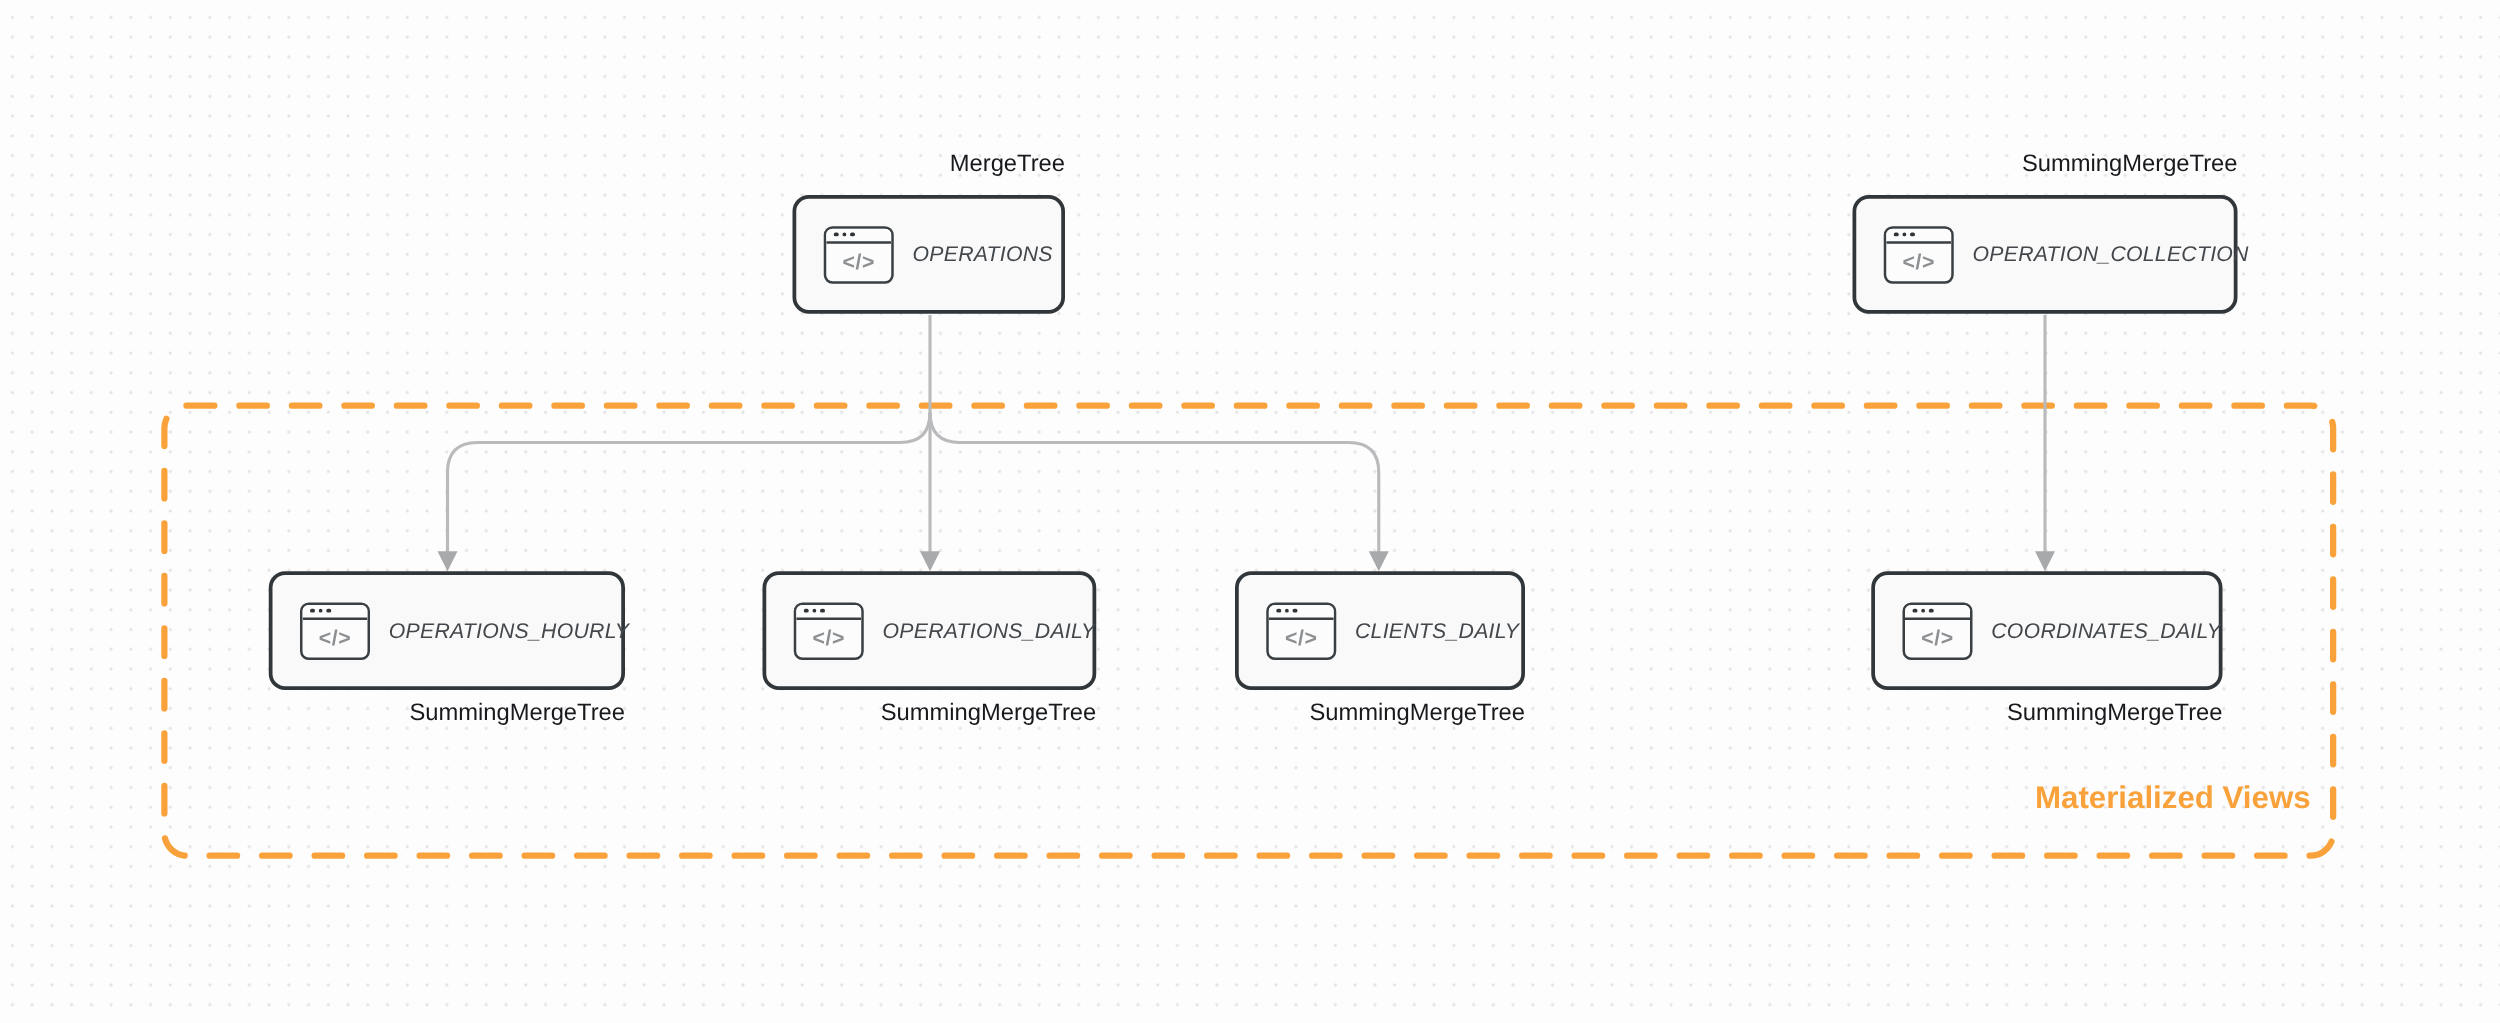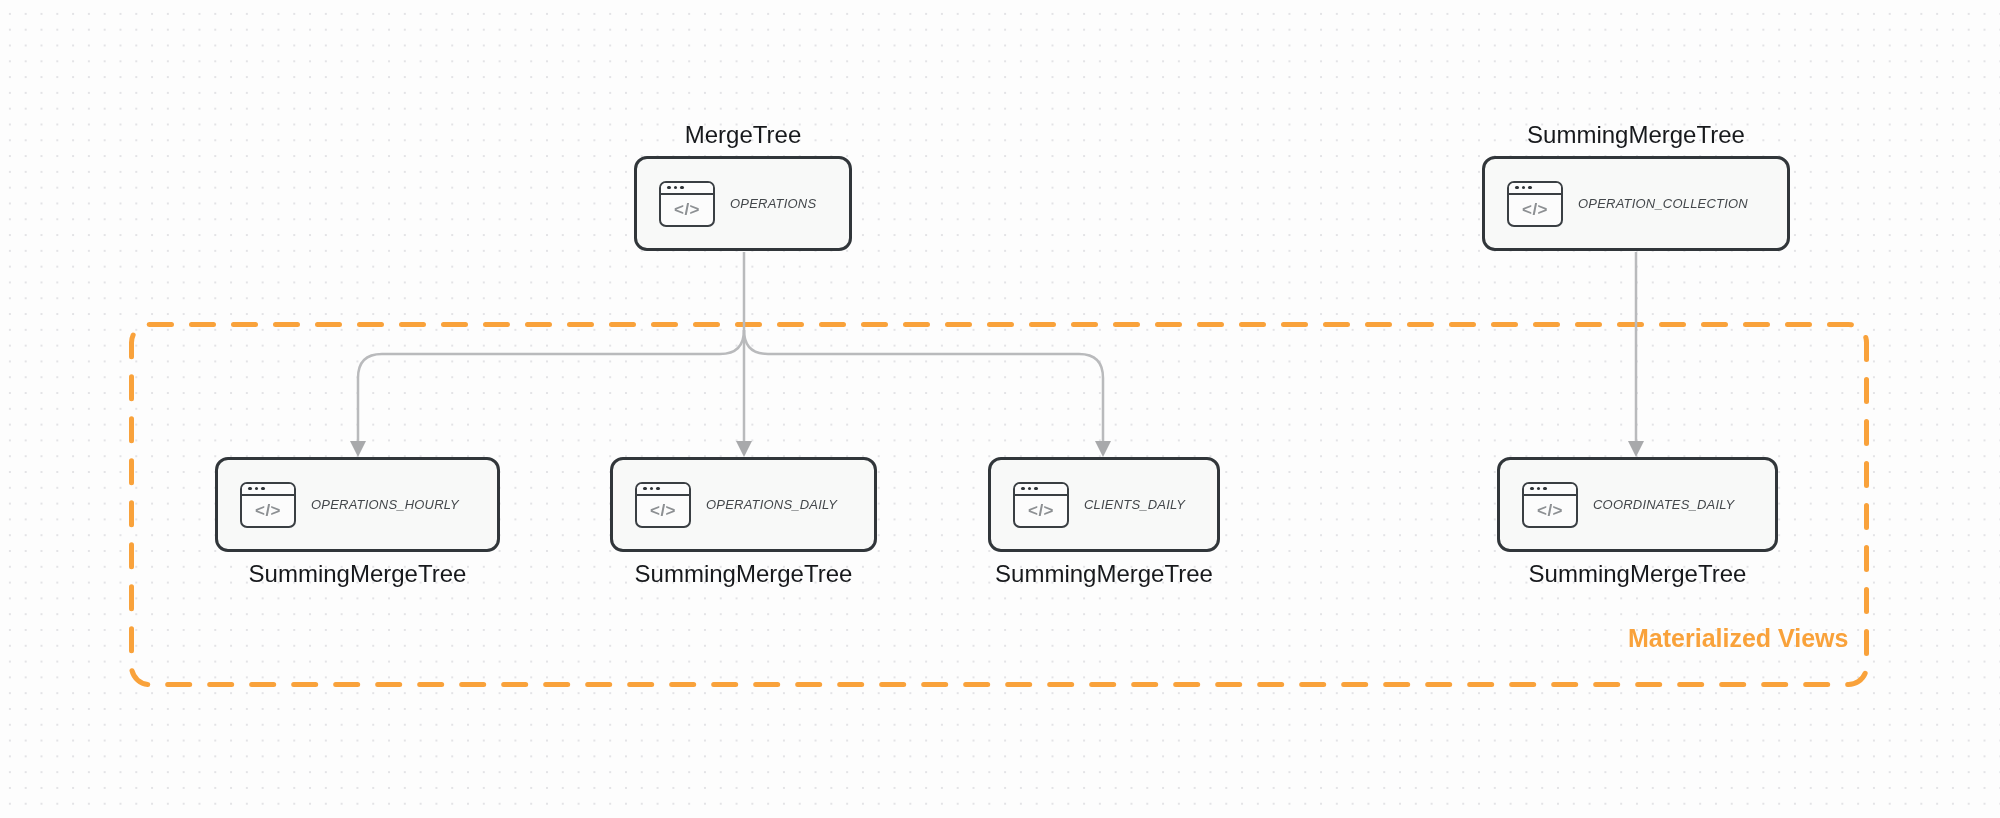--- a/index.html
+++ b/index.html
@@ -33,25 +33,25 @@
   .icon-bar{
     height:12px;flex:none;box-sizing:border-box;border-bottom:2px solid #3a3f43;
     display:flex;align-items:center;gap:3px;padding-left:6px;background:#fcfcfc;
   }
   .dot{width:3.5px;height:3.5px;border-radius:50%;background:#2f3438;}
   .icon-glyph{
     flex:1;display:flex;align-items:center;justify-content:center;
     color:#8d9093;font-weight:700;font-size:17px;letter-spacing:.5px;font-style:normal;
   }
   .node-label{
-    font-style:italic;font-size:13px;letter-spacing:.2px;color:#43474b;
+    font-style:italic;font-size:17px;letter-spacing:.2px;color:#43474b;
     font-weight:500;white-space:nowrap;
   }
   .engine-label{
-    position:absolute;text-align:center;font-size:24px;font-weight:500;
+    position:absolute;text-align:right;font-size:19px;font-weight:500;
     color:#17191c;white-space:nowrap;
   }
   .e-operations{left:634px;top:121px;width:218px;}
   .e-collection{left:1482px;top:121px;width:308px;}
   .e-hourly{left:215px;top:560px;width:285px;}
   .e-daily{left:610px;top:560px;width:267px;}
   .e-clients{left:988px;top:560px;width:232px;}
   .e-coordinates{left:1497px;top:560px;width:281px;}
   .group-label{
     position:absolute;left:1628px;top:624px;font-size:25px;font-weight:600;

